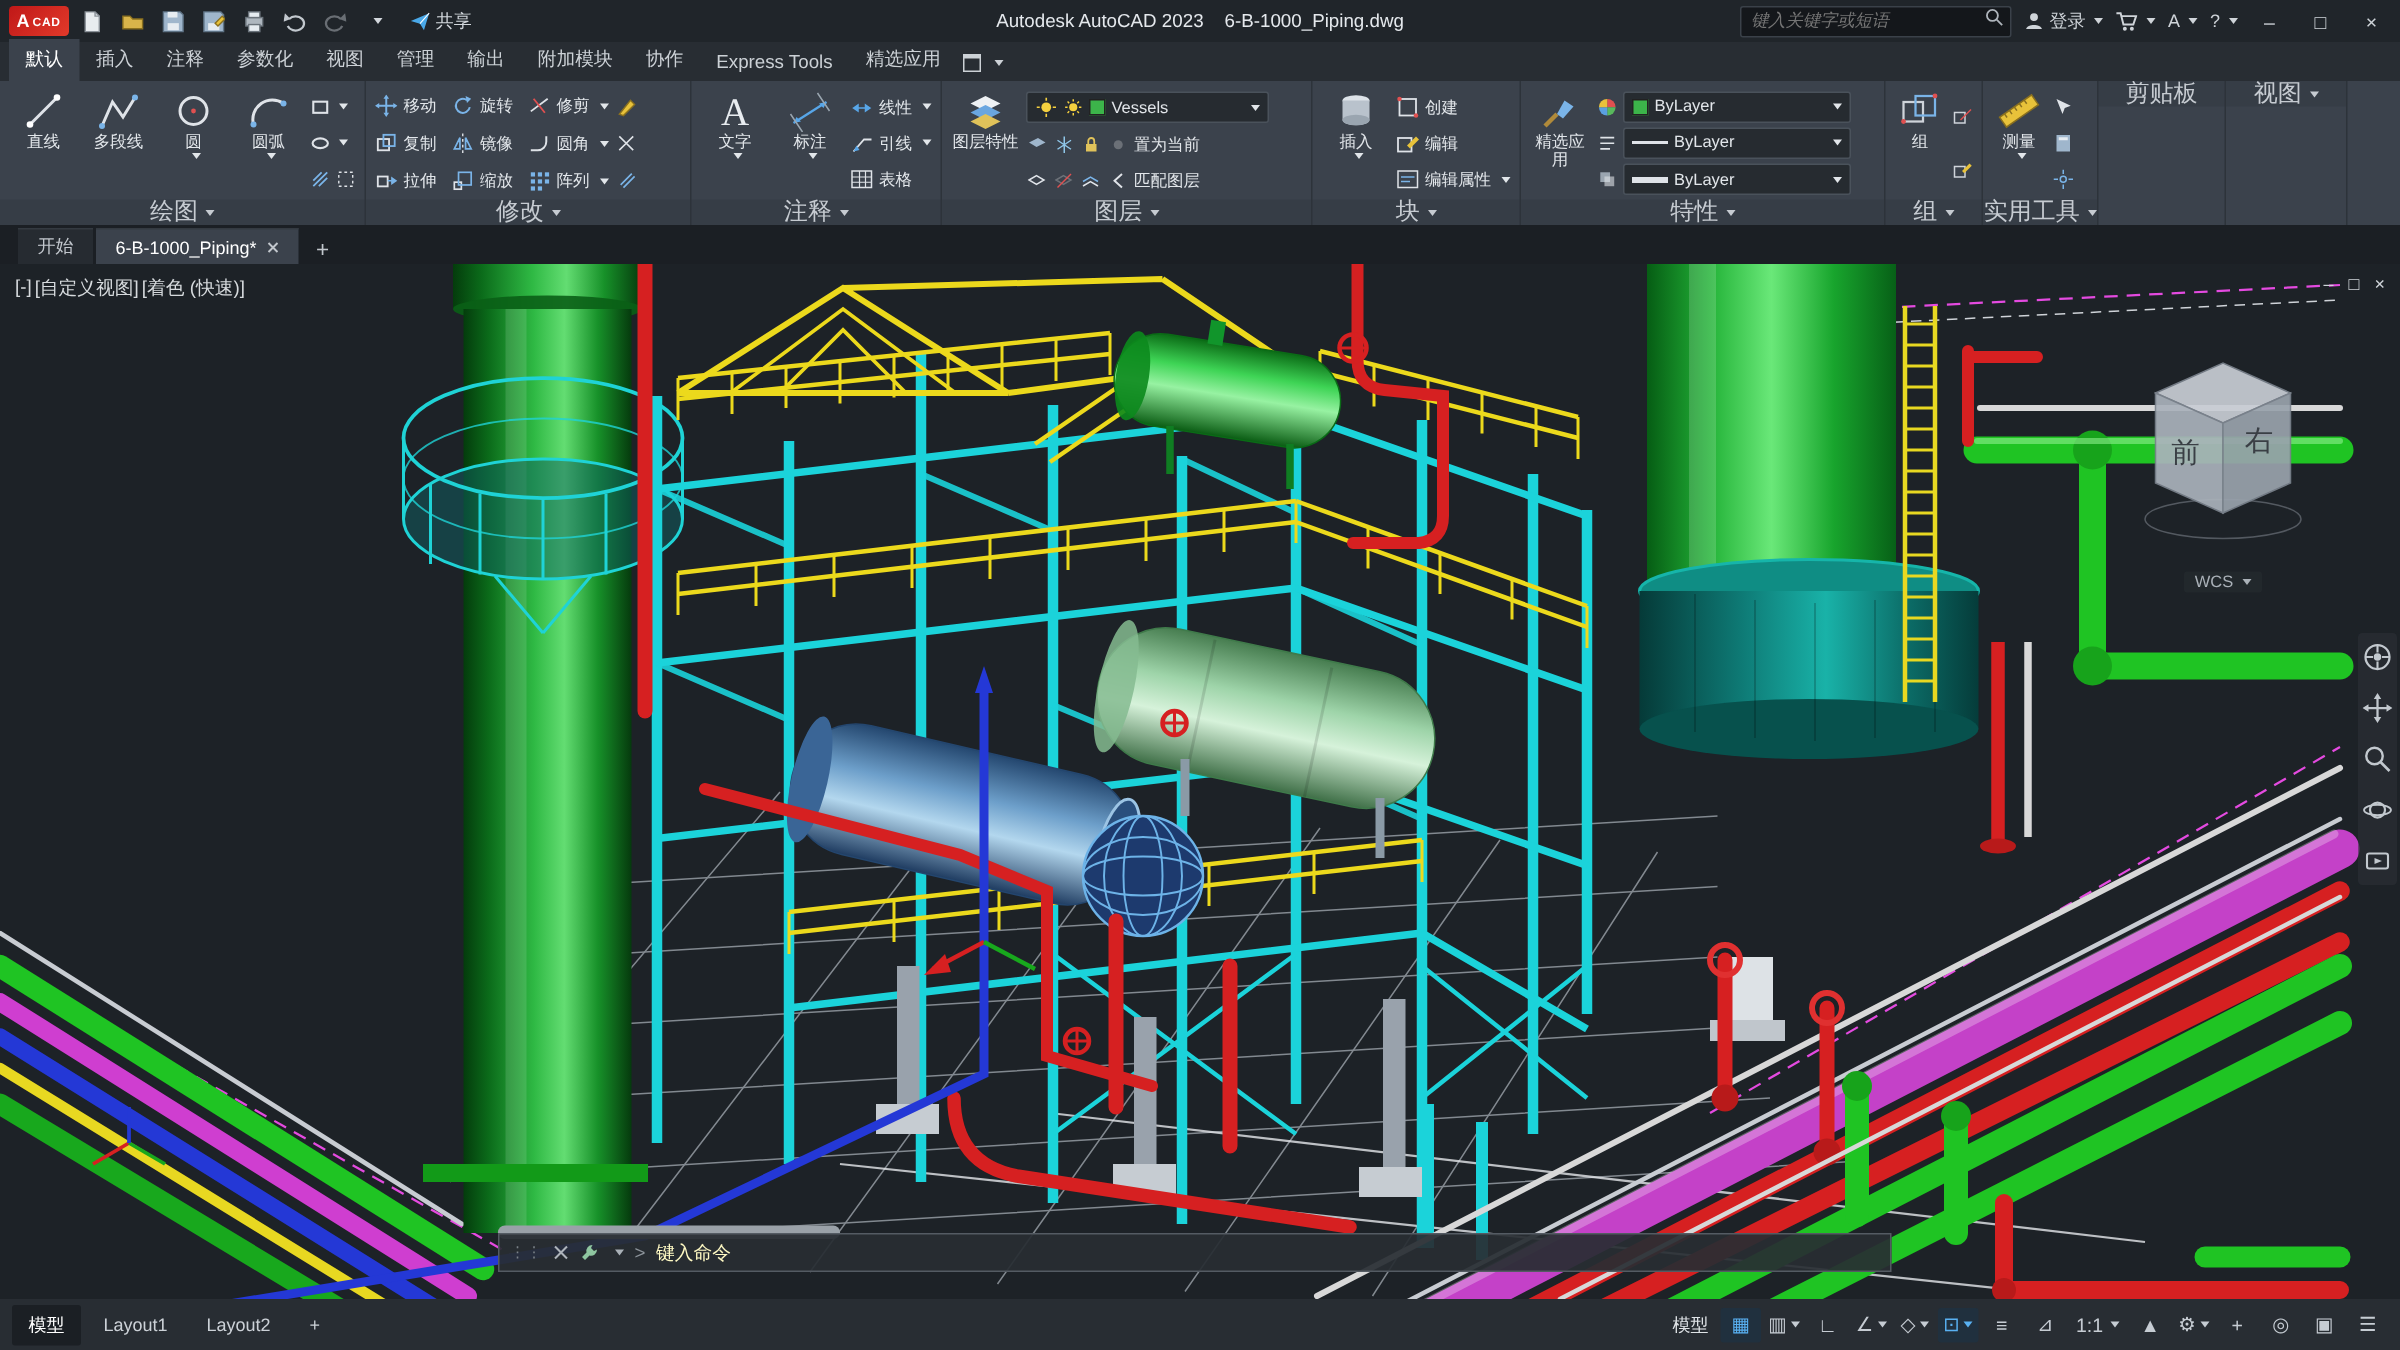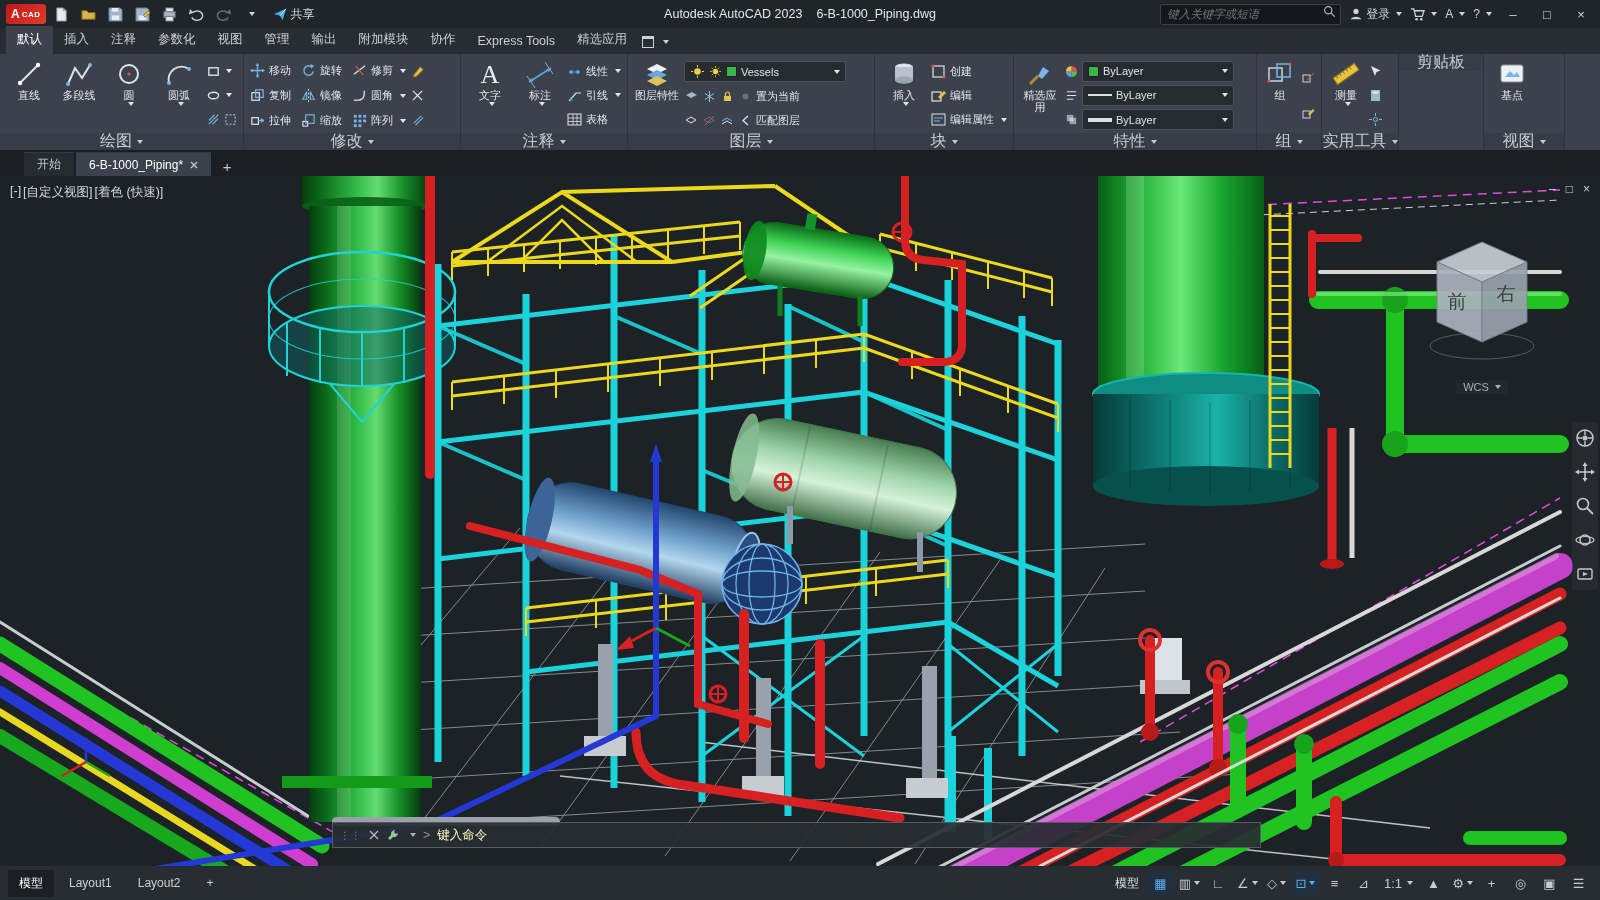--- a/index.html
+++ b/index.html
@@ -52,21 +52,21 @@
          align-items:center;gap:4px;padding:0 5px;font-size:11px;color:#e2e6ea;width:150px;}
   .combo .crt{margin-left:auto;}
   .swatch{width:9px;height:9px;background:#3cb44a;border:1px solid #222;}
   .lineglyph{width:24px;height:2px;background:#dfe3e8;}
   .lineglyph.k{height:4px;}
   .iconrow{display:flex;gap:3px;align-items:center;}
   .tinyic{width:14px;height:14px;display:flex;align-items:center;justify-content:center;}
   .tinyic svg{width:13px;height:13px;}
   
   .filetabs{position:absolute;top:150px;left:0;right:0;height:26px;background:#1b1f24;display:flex;
-            align-items:flex-end;padding-left:24px;z-index:40;font-size:12px;color:#c2c7cd;}
+            align-items:flex-end;padding-left:12px;z-index:40;font-size:12px;color:#c2c7cd;}
   .ftab{height:23px;padding:0 13px;display:flex;align-items:center;gap:7px;background:#262b31;margin-right:2px;
         border-top:1px solid #343a41;}
   .ftab.active{background:#3b424c;color:#fff;}
   .ftab-close svg{width:8px;height:8px;}
   .ftab-add{width:20px;height:20px;display:flex;align-items:center;justify-content:center;color:#c2c7cd;
             font-size:15px;margin-left:4px;}
   
   .viewport{position:absolute;top:176px;left:0;right:0;bottom:34px;background:#1d2227;overflow:hidden;}
   .scene{position:absolute;inset:0;width:100%;height:100%;}
   .vp-label{position:absolute;top:8px;left:10px;display:flex;gap:2px;color:#d6dadd;font-size:12.5px;z-index:5;}
@@ -702,29 +702,20 @@
         </div>
     </div>
 
     <div class="panel" style="min-width:84px">
       <div class="panel-foot">
           <span>剪贴板</span>
         </div>
     </div>
 
     <div class="panel" style="min-width:80px">
-      <div class="panel-body">
-        <div class="big" style="width:44px">
-          <svg viewBox="0 0 28 28">
-              <rect x="3" y="5" width="22" height="17" rx="2" fill="#eef1f4" stroke="#8b9299"></rect>
-              <path d="M7 17l5-6 4 4 3-3 3 5z" fill="#7ab4e8"></path>
-            </svg>
-          <span>基点</span>
-        </div>
-      </div>
       <div class="panel-foot">
           <span>视图</span>
           <i class="crt"></i>
         </div>
     </div>
 
   </div>
 
   <div class="filetabs">
     <div class="ftab">

